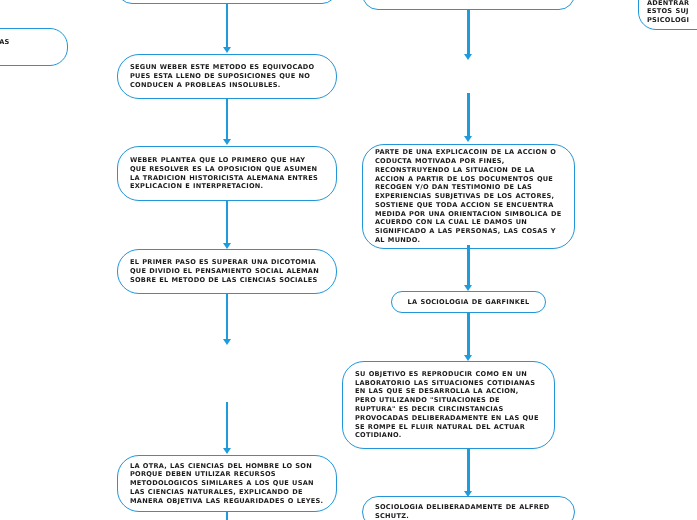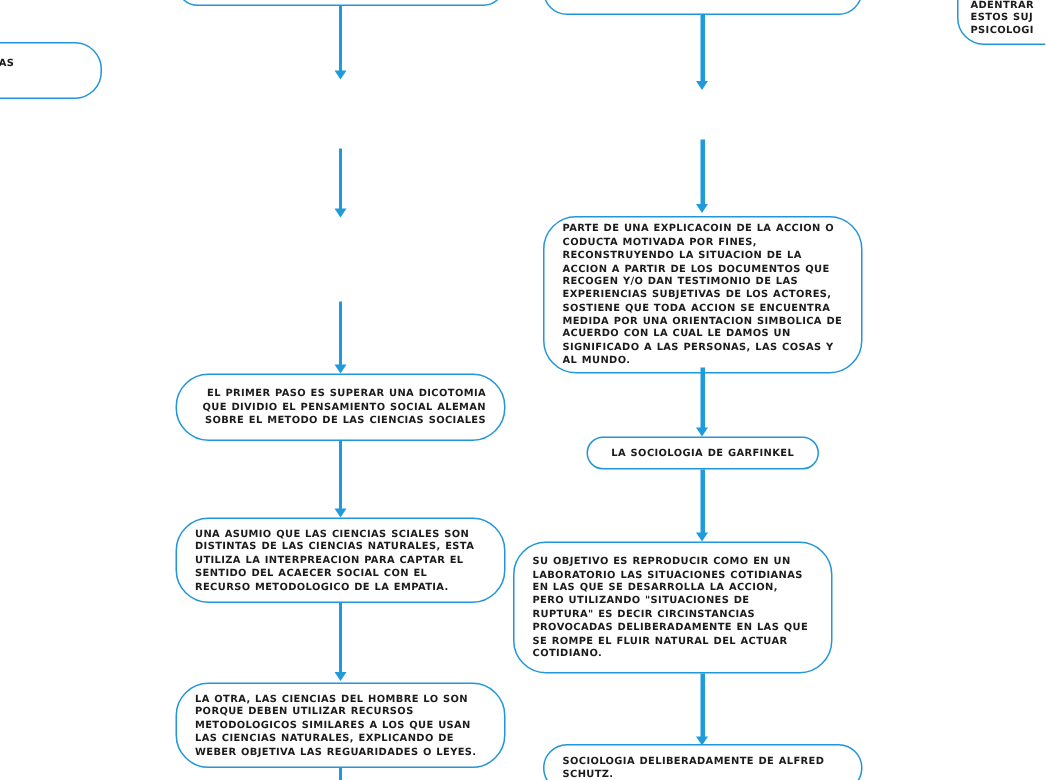--- a/index.html
+++ b/index.html
@@ -66,44 +66,47 @@
 PSICOLOGI</span>
   </div>
 
   <div class="node" style="left:117px; top:-26px; width:220px; height:30px;">
     <span></span>
   </div>
 
   <div class="conn" style="left:225.7px; top:4px; height:46px;"></div>
   <div class="arrow" style="left:222.5px; top:47px;"></div>
 
+  <div class="node" style="left:117px; top:54px; width:220px; height:45px;">
+    <span>SEGUN WEBER ESTE METODO ES EQUIVOCADO PUES ESTA LLENO DE SUPOSICIONES QUE NO CONDUCEN A PROBLEAS INSOLUBLES.</span>
+  </div>
 
   <div class="conn" style="left:225.7px; top:99px; height:42px;"></div>
   <div class="arrow" style="left:222.5px; top:139px;"></div>
 
+  <div class="node" style="left:117px; top:146px; width:220px; height:55px;">
+    <span>WEBER PLANTEA QUE LO PRIMERO QUE HAY QUE RESOLVER ES LA OPOSICION QUE ASUMEN LA TRADICION HISTORICISTA ALEMANA ENTRES EXPLICACION E INTERPRETACION.</span>
+  </div>
 
   <div class="conn" style="left:225.7px; top:201px; height:44px;"></div>
   <div class="arrow" style="left:222.5px; top:243px;"></div>
 
-  <div class="node" style="left:117px; top:249px; width:220px; height:45px;text-align:right;">
+  <div class="node" style="left:117px; top:249px; width:220px; height:45px;">
     <span>EL PRIMER PASO ES SUPERAR UNA DICOTOMIA QUE DIVIDIO EL PENSAMIENTO SOCIAL ALEMAN SOBRE EL METODO DE LAS CIENCIAS SOCIALES</span>
   </div>
 
   <div class="conn" style="left:225.7px; top:294px; height:47px;"></div>
   <div class="arrow" style="left:222.5px; top:339px;"></div>
 
-  <div class="node" style="left:117px; top:345px; width:220px; height:57px;">
-    <span>UNA ASUMIO QUE LAS CIENCIAS SCIALES SON DISTINTAS DE LAS CIENCIAS NATURALES, ESTA UTILIZA LA INTERPREACION PARA CAPTAR EL SENTIDO DEL ACAECER SOCIAL CON EL RECURSO METODOLOGICO DE LA EMPATIA.</span>
-  </div>
 
   <div class="conn" style="left:225.7px; top:402px; height:48px;"></div>
   <div class="arrow" style="left:222.5px; top:448px;"></div>
 
   <div class="node" style="left:117px; top:455px; width:220px; height:57px;">
-    <span>LA OTRA, LAS CIENCIAS DEL HOMBRE LO SON PORQUE DEBEN UTILIZAR RECURSOS METODOLOGICOS SIMILARES A LOS QUE USAN LAS CIENCIAS NATURALES, EXPLICANDO DE WEBER OBJETIVA LAS REGUARIDADES O LEYES.</span>
+    <span>LA OTRA, LAS CIENCIAS DEL HOMBRE LO SON PORQUE DEBEN UTILIZAR RECURSOS METODOLOGICOS SIMILARES A LOS QUE USAN LAS CIENCIAS NATURALES, EXPLICANDO DE MANERA OBJETIVA LAS REGUARIDADES O LEYES.</span>
   </div>
 
   <div class="conn" style="left:225.7px; top:512px; height:8px;"></div>
 
   <div class="node" style="left:362px; top:-22px; width:213px; height:32px;">
     
   </div>
 
   <div class="conn" style="left:467px; top:10px; height:47px;"></div>
   <div class="arrow" style="left:463.8px; top:54px;"></div>

